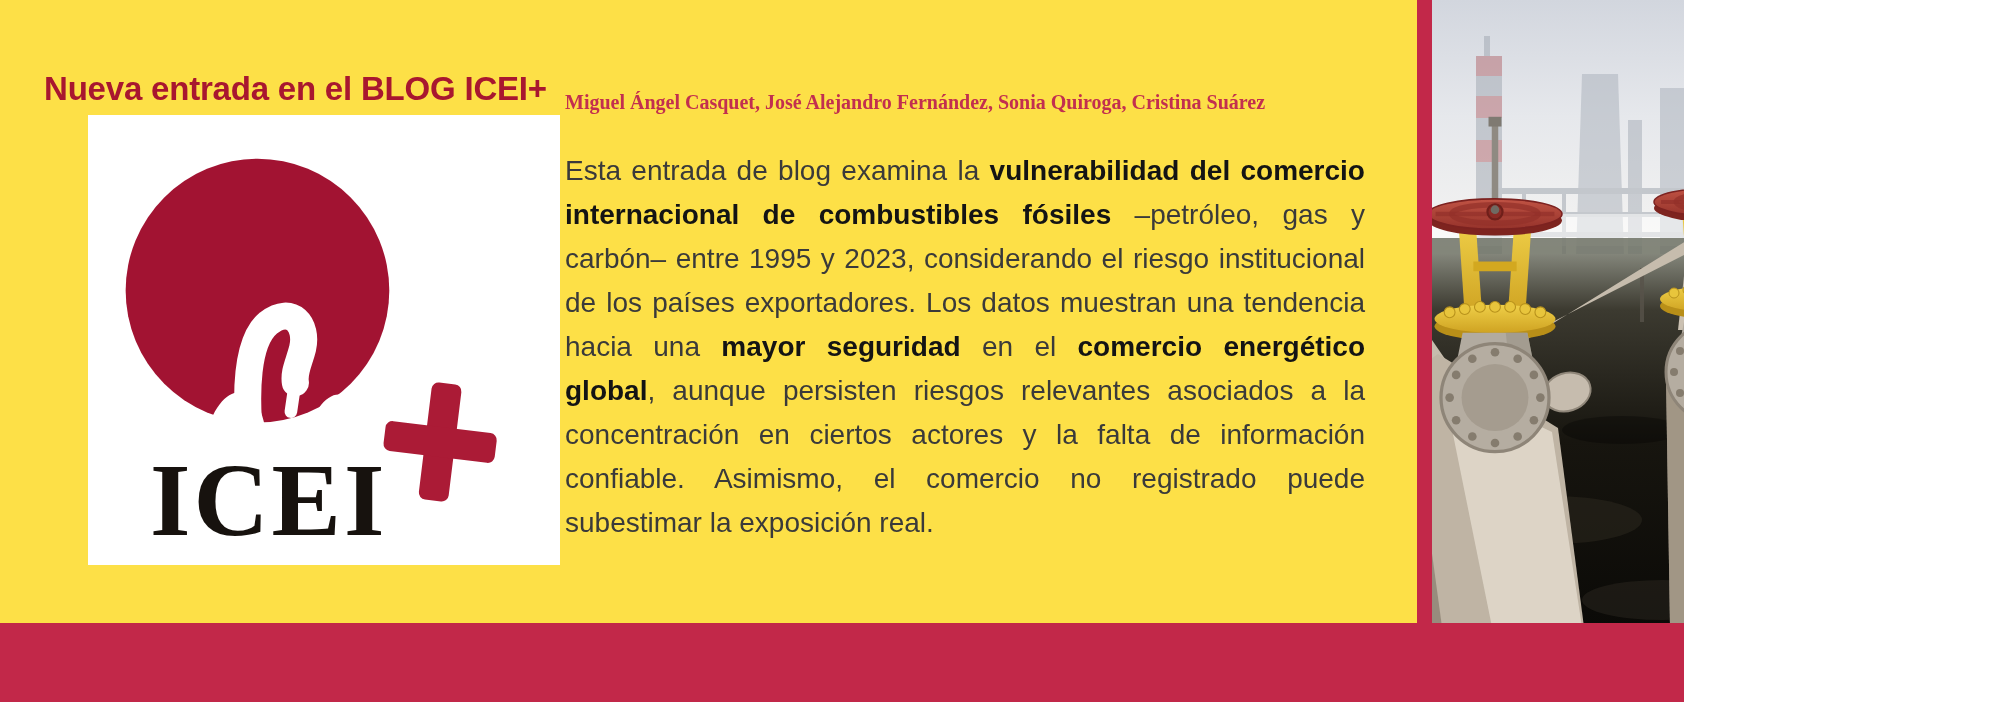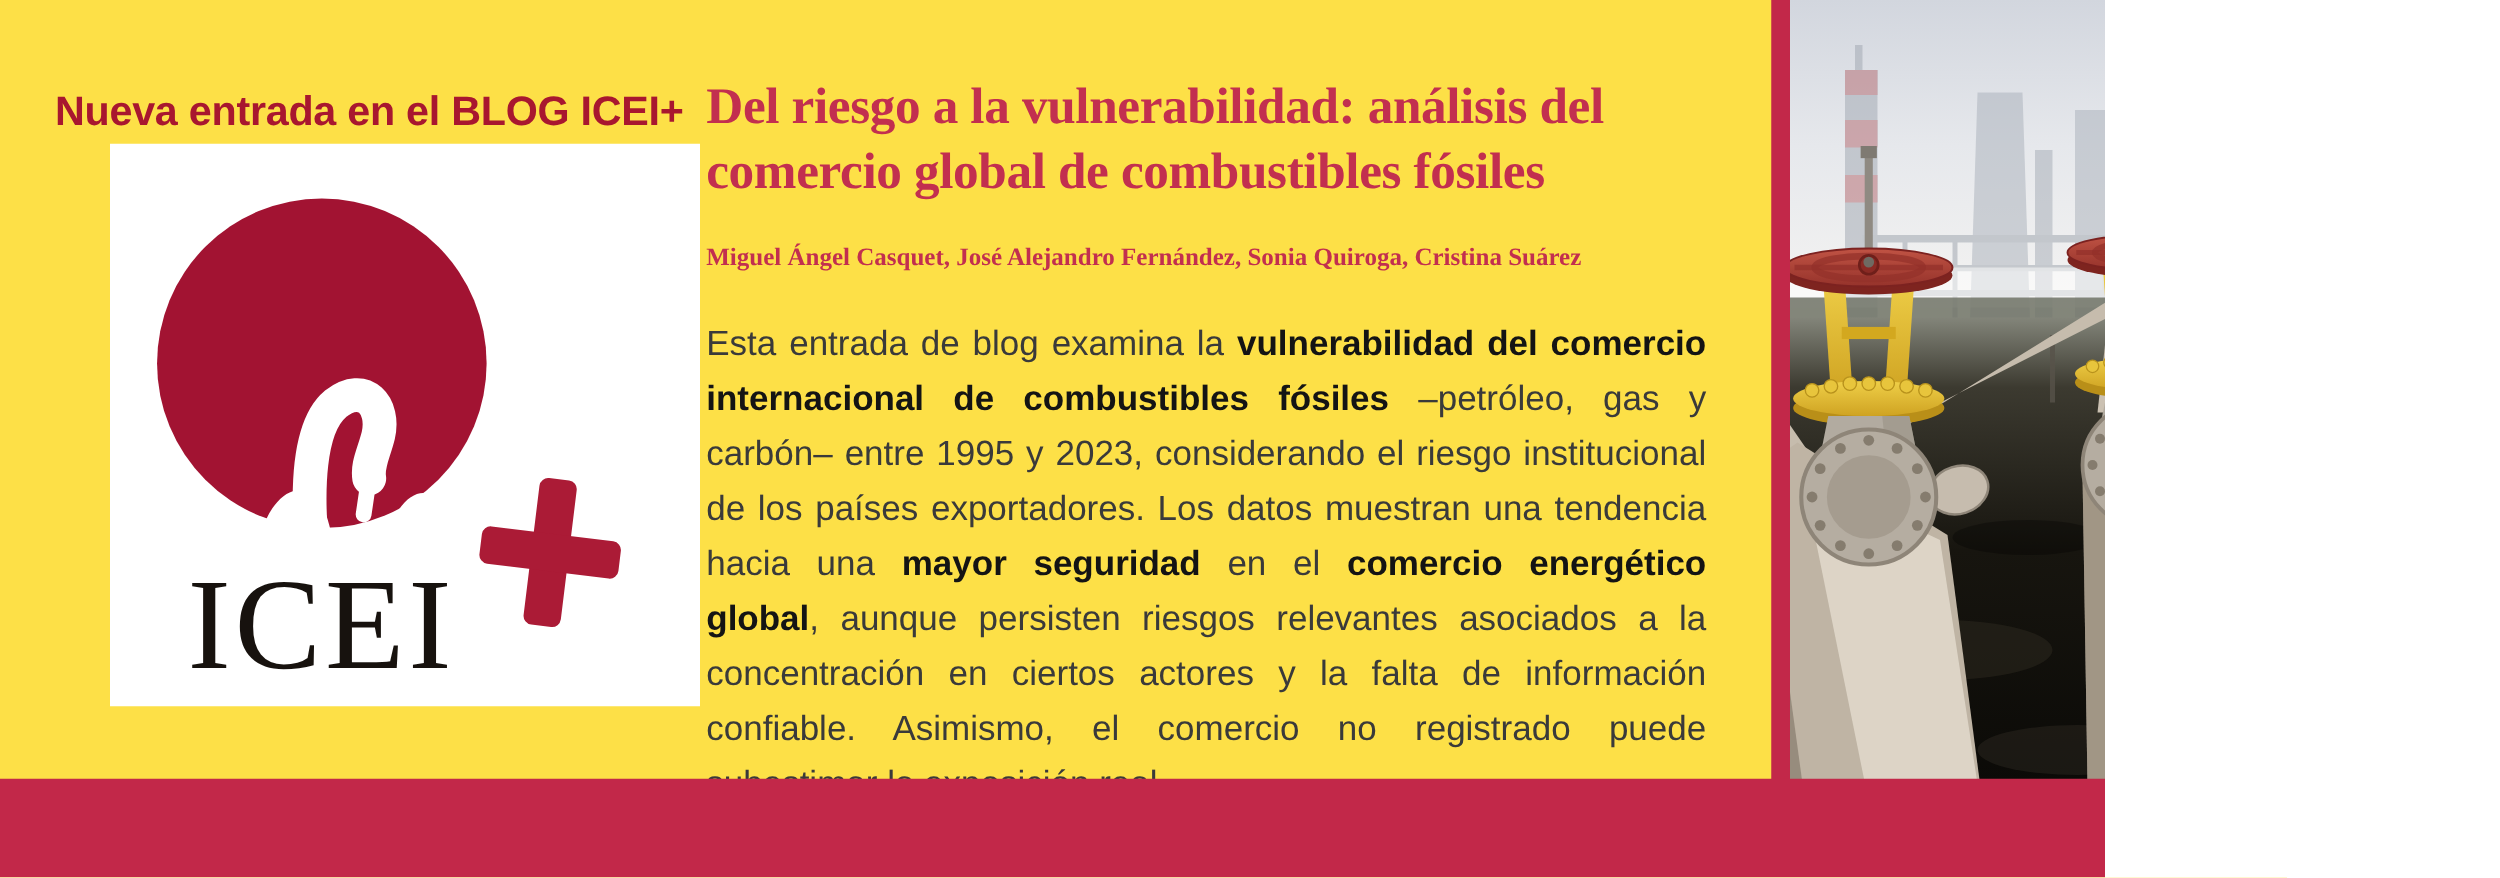--- a/index.html
+++ b/index.html
@@ -13,21 +13,21 @@
     font-size:33px;font-weight:700;color:#a8172f;letter-spacing:-0.2px;
     font-family:"Liberation Sans",sans-serif;
   }
   .logo-box{
     position:absolute;left:88px;top:115px;width:472px;height:450px;
     background:#ffffff;
   }
   .logo-circle{position:absolute;left:25px;top:40px;width:307px;height:320px;}
   .logo-word{
     position:absolute;left:62px;top:330px;width:300px;
-    font-family:"Liberation Serif",serif;font-size:104px;font-weight:400;
+    font-family:"Liberation Serif",serif;font-size:104px;font-weight:700;
     color:#17120e;letter-spacing:3px;line-height:1.05;
   }
   .logo-plus{
     position:absolute;left:296px;top:268px;width:112px;height:120px;
     transform:rotate(7deg);
   }
   .logo-plus .bar-v{
     position:absolute;left:41px;top:0;width:30px;height:118px;
     background:#ab1b36;border-radius:7px;
   }
@@ -83,21 +83,20 @@
       <path d="M 202,250 L 197,284" fill="none" stroke="#ffffff" stroke-width="14" stroke-linecap="round"></path>
     </svg>
     <div class="logo-word">ICEI</div>
     <div class="logo-plus">
       <div class="bar-v"></div>
         <div class="bar-h"></div>
     </div>
   </div>
 
   <div class="article">
-    <h1 class="article-title">Del riesgo a la vulnerabilidad: análisis del comercio global de combustibles fósiles</h1>
     <div class="article-authors">Miguel Ángel Casquet, José Alejandro Fernández, Sonia Quiroga, Cristina Suárez</div>
     <p class="article-body"><span>Esta entrada de blog examina la </span><strong>vulnerabilidad del comercio internacional de combustibles fósiles</strong><span> –petróleo, gas y carbón– entre 1995 y 2023, considerando el riesgo institucional de los países exportadores. Los datos muestran una tendencia hacia una </span><strong>mayor seguridad</strong><span> en el </span><strong>comercio energético global</strong><span>, aunque persisten riesgos relevantes asociados a la concentración en ciertos actores y la falta de información confiable. Asimismo, el comercio no registrado puede subestimar la exposición real.</span></p>
   </div>
 
   <div class="divider"></div>
 
   <div class="photo">
     <svg width="568" height="627" viewBox="0 0 568 627" xmlns="http://www.w3.org/2000/svg" xmlns:xlink="http://www.w3.org/1999/xlink">
       <defs>
         <linearGradient id="skyG" x1="0" y1="0" x2="0" y2="1">

